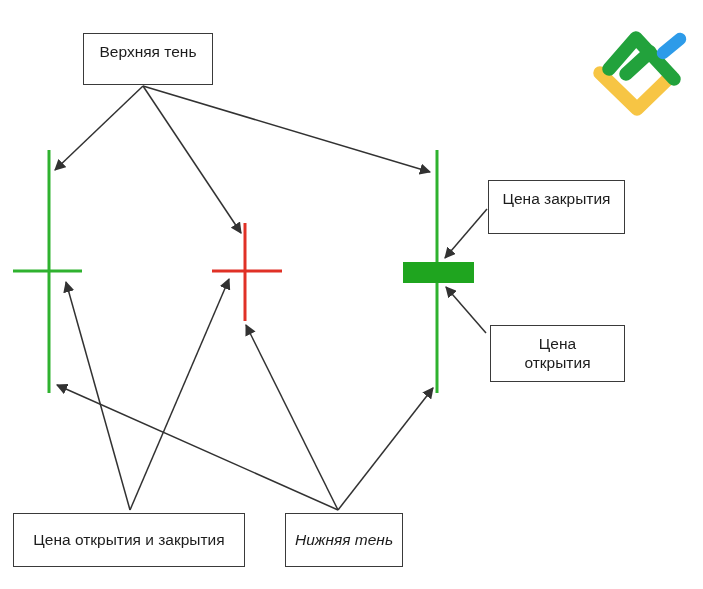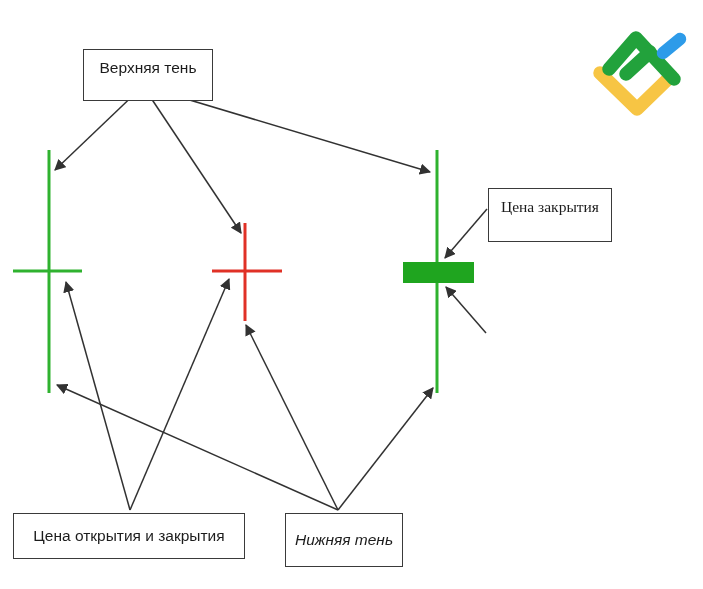--- a/index.html
+++ b/index.html
@@ -21,21 +21,20 @@
     line-height:1.2;
     display:flex;
     align-items:center;
     justify-content:center;
     text-align:center;
     white-space:pre-line;
   }
   .label.top-text{
     align-items:flex-start;
     padding-top:9px;
-    margin-top:16px;
   }
 </style>
 </head>
 <body>
 
 <div class="stage">
 
   <svg width="703" height="589" viewBox="0 0 703 589">
     <defs>
       <marker id="arrowhead" viewBox="0 0 10 10" refX="9" refY="5" markerWidth="7.5" markerHeight="7.5" orient="auto">
@@ -77,20 +76,22 @@
     <g fill="none" stroke-linecap="round" stroke-linejoin="round">
       <path d="M600 73 L637 109 L671 76" stroke-width="13.5" stroke="#F7C544"></path>
       <path d="M609 69 L636 38 L674 79" stroke-width="13.5" stroke="#22A23C"></path>
       <path d="M650 52 L626 74" stroke-width="13.5" stroke="#22A23C"></path>
       <path d="M663 53 L680 39" stroke-width="12.5" stroke="#2D9BE9"></path>
     </g>
   </svg>
 
   <div class="label top-text" style="left:83px;  top:33px;  width:130px; height:52px;">Верхняя тень</div>
 
-  <div class="label top-text" style="left:488px; top:172px; width:124px; height:54px;font-family:Liberation Serif, serif;">Цена закрытия</div>
+  <div class="label top-text" style="left:488px; top:180px; width:137px; height:54px;">Цена закрытия</div>
 
+  <div class="label" style="left:490px; top:325px; width:135px; height:57px;">Цена
+открытия</div>
 
-  <div class="label" style="left:13px;  top:513px; width:232px; height:46px;">Цена открытия и закрытия</div>
+  <div class="label" style="left:13px;  top:513px; width:232px; height:54px;">Цена открытия и закрытия</div>
 
   <div class="label" style="left:285px; top:513px; width:118px; height:54px;font-style:italic;">Нижняя тень</div>
 
 </div>
 
 </body></html>

